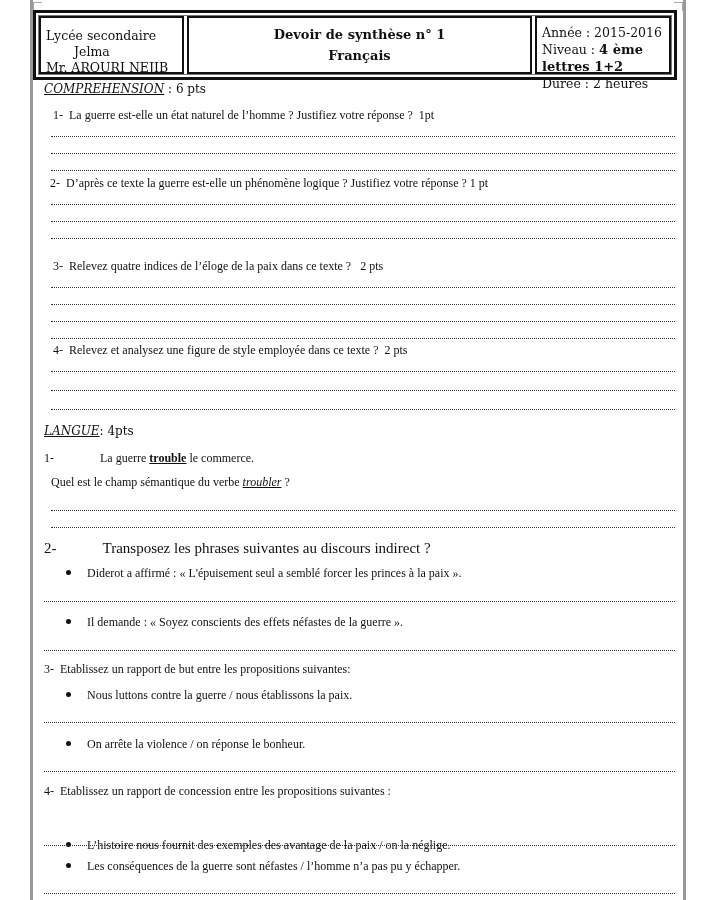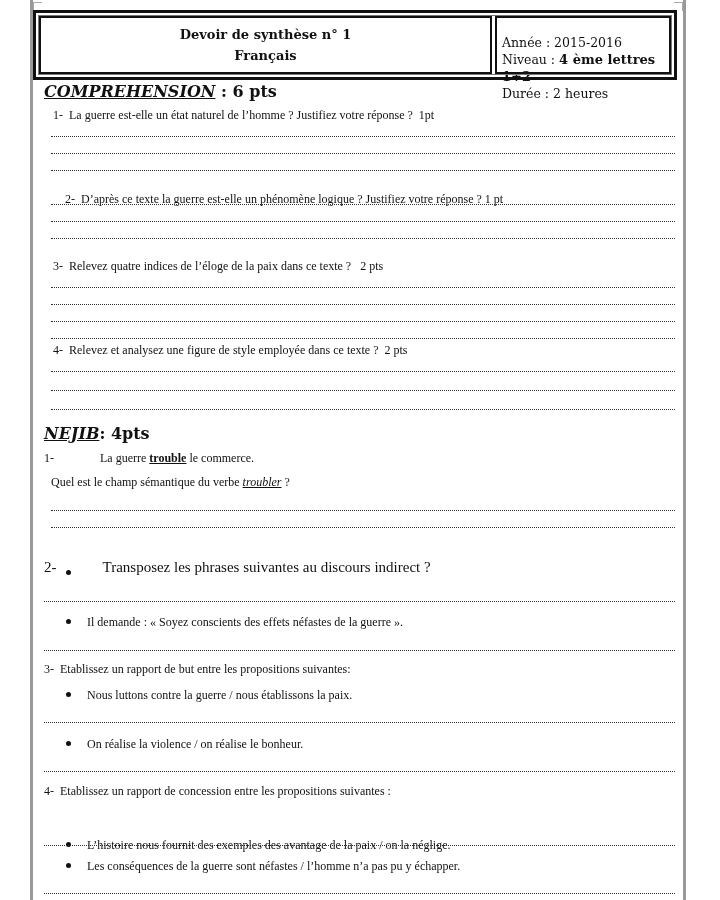--- a/index.html
+++ b/index.html
@@ -7,41 +7,46 @@
   .page-frame { position: absolute; left: 30px; top: 0; width: 656px; height: 900px; border-left: 3px solid #999; border-right: 3px solid #999; box-sizing: border-box; }
   .corner-mark { position: absolute; top: 2px; width: 8px; height: 8px; }
   .corner-left { left: 33px; border-left: 1px solid #aaa; border-top: 1px solid #aaa; }
   .corner-right { left: 674px; border-right: 1px solid #aaa; border-top: 1px solid #aaa; }
 
   .header { position: absolute; left: 33px; top: 10px; width: 644px; height: 70px; border: 3px solid #111; box-sizing: border-box; background: #fff; outline: 1px solid #777; outline-offset: -6px; display: flex; padding: 3px; gap: 3px; }
   .hcell { border: 2px solid #111; box-sizing: border-box; background: #fff; }
   .hcell.left { width: 145px; padding: 10px 0 0 5px; font-family: "DejaVu Serif", serif; font-size: 12.5px; line-height: 16px; }
   .hcell.left .indent { padding-left: 28px; display: block; }
   .hcell.center { flex: 1; display: flex; flex-direction: column; align-items: center; justify-content: center; font-family: "DejaVu Serif", serif; font-weight: bold; font-size: 13px; line-height: 21px; }
-  .hcell.right { width: 176px; padding: 16px 0 0 5px; font-family: "DejaVu Serif", serif; font-size: 12.5px; line-height: 17px; }
+  .hcell.right { width: 136px; padding: 6px 0 0 5px; font-family: "DejaVu Serif", serif; font-size: 12.5px; line-height: 17px; }
   .small-bold { font-size: 13px; font-weight: bold; }
 
-  .section-title { position: absolute; left: 44px; font-family: "DejaVu Serif", serif; font-size: 16px; font-weight: bold; }
+  .section-title { position: absolute; left: 44px; font-family: "DejaVu Serif", serif; font-size: 12px; font-weight: normal; }
   .section-title .u { font-style: italic; text-decoration: underline; }
   .q { position: absolute; font-size: 12px; white-space: nowrap; }
   .dots { position: absolute; left: 51px; width: 624px; height: 0; border-top: 1.5px dotted #333; }
   .dots.wide { left: 44px; width: 631px; }
   .bullet { display: inline-block; width: 5px; height: 5px; border-radius: 50%; background: #111; vertical-align: middle; margin-right: 16px; position: relative; top: -2px; }
   .tab { display: inline-block; width: 46px; }
   .boldu { font-weight: bold; text-decoration: underline; }
   .italu { font-style: italic; text-decoration: underline; }
 </style>
 </head>
 <body>
 
 <div class="page-frame"></div>
 <div class="corner-mark corner-left"></div>
 <div class="corner-mark corner-right"></div>
 
 <div class="header">
+  <div class="hcell left">
+    <span>Lycée secondaire</span><br>
+    <span class="indent">Jelma</span>
+    <span>Mr. AROURI NEJIB</span>
+  </div>
   <div class="hcell center">
     <span>Devoir de synthèse n° 1</span>
     <span>Français</span>
   </div>
   <div class="hcell right">
     <div><span>Année : </span><span>2015-2016</span></div>
     <div><span>Niveau : </span><span class="small-bold">4 ème lettres 1+2</span></div>
     <div><span>Durée : </span><span>2 heures</span></div>
   </div>
 </div>
@@ -50,21 +55,21 @@
   <span class="u">COMPREHENSION</span><span> : 6 pts</span>
 </div>
 
 <div class="q" style="left:53px; top:108px;">
   <span>1-</span>&nbsp;&nbsp;<span>La guerre est-elle un état naturel de l’homme ? Justifiez votre réponse ?</span>&nbsp;&nbsp;<span>1pt</span>
 </div>
 <div class="dots" style="top:136px;"></div>
 <div class="dots" style="top:153px;"></div>
 <div class="dots" style="top:170px;"></div>
 
-<div class="q" style="left:65px; top:176px;margin-top:16px;">
+<div class="q" style="left:50px; top:176px;">
   <span>2-</span>&nbsp;&nbsp;<span>D’après ce texte la guerre est-elle un phénomène logique ? Justifiez votre réponse ?</span>&nbsp;<span>1 pt</span>
 </div>
 <div class="dots" style="top:204px;"></div>
 <div class="dots" style="top:221px;"></div>
 <div class="dots" style="top:238px;"></div>
 
 <div class="q" style="left:53px; top:259px;">
   <span>3-</span>&nbsp;&nbsp;<span>Relevez quatre indices de l’éloge de la paix dans ce texte ?</span>&nbsp;&nbsp;&nbsp;<span>2 pts</span>
 </div>
 <div class="dots" style="top:287px;"></div>
@@ -73,53 +78,53 @@
 <div class="dots" style="top:338px;"></div>
 
 <div class="q" style="left:53px; top:343px;">
   <span>4-</span>&nbsp;&nbsp;<span>Relevez et analysez une figure de style employée dans ce texte ?</span>&nbsp;&nbsp;<span>2 pts</span>
 </div>
 <div class="dots" style="top:371px;"></div>
 <div class="dots" style="top:390px;"></div>
 <div class="dots" style="top:409px;"></div>
 
 <div class="section-title" style="top:424px;">
-  <span class="u">NEJIB</span><span>: 4pts</span>
+  <span class="u">LANGUE</span><span>: 4pts</span>
 </div>
 
 <div class="q" style="left:44px; top:451px;">
   <span>1-</span><span class="tab"></span><span>La guerre </span><span class="boldu">trouble</span><span> le commerce.</span>
 </div>
 <div class="q" style="left:51px; top:475px;">
   <span>Quel est le champ sémantique du verbe </span><span class="italu">troubler</span><span> ?</span>
 </div>
 <div class="dots" style="top:510px;"></div>
 <div class="dots" style="top:527px;"></div>
 
-<div class="q" style="left:44px; top:540px; font-size:15px;margin-top:19px;">
+<div class="q" style="left:44px; top:540px; font-size:15px;">
   <span>2-</span><span class="tab"></span><span>Transposez les phrases suivantes au discours indirect ?</span>
 </div>
 <div class="q" style="left:66px; top:566px;">
-  <span class="bullet"></span>
+  <span class="bullet"></span><span>Diderot a affirmé : « L'épuisement seul a semblé forcer les princes à la paix ».</span>
 </div>
 <div class="dots wide" style="top:601px;"></div>
 <div class="q" style="left:66px; top:615px;">
   <span class="bullet"></span><span>Il demande : « Soyez conscients des effets néfastes de la guerre ».</span>
 </div>
 <div class="dots wide" style="top:650px;"></div>
 
 <div class="q" style="left:44px; top:662px;text-align:right;">
   <span>3-</span>&nbsp;&nbsp;<span>Etablissez un rapport de but  entre les propositions suivantes:</span>
 </div>
 <div class="q" style="left:66px; top:688px;">
   <span class="bullet"></span><span>Nous luttons contre la guerre / nous établissons la paix.</span>
 </div>
 <div class="dots wide" style="top:722px;"></div>
 <div class="q" style="left:66px; top:737px;">
-  <span class="bullet"></span><span>On réalise la violence / on réalise le bonheur.</span>
+  <span class="bullet"></span><span>On arrête la violence / on réponse le bonheur.</span>
 </div>
 <div class="dots wide" style="top:771px;"></div>
 
 <div class="q" style="left:44px; top:784px;">
   <span>4-</span>&nbsp;&nbsp;<span>Etablissez un rapport de concession  entre les propositions suivantes :</span>
 </div>
 <div class="q" style="left:66px; top:810px;margin-top:28px;">
   <span class="bullet"></span><span>L’histoire nous fournit des exemples des avantage de la paix / on la néglige.</span>
 </div>
 <div class="dots wide" style="top:845px;"></div>

